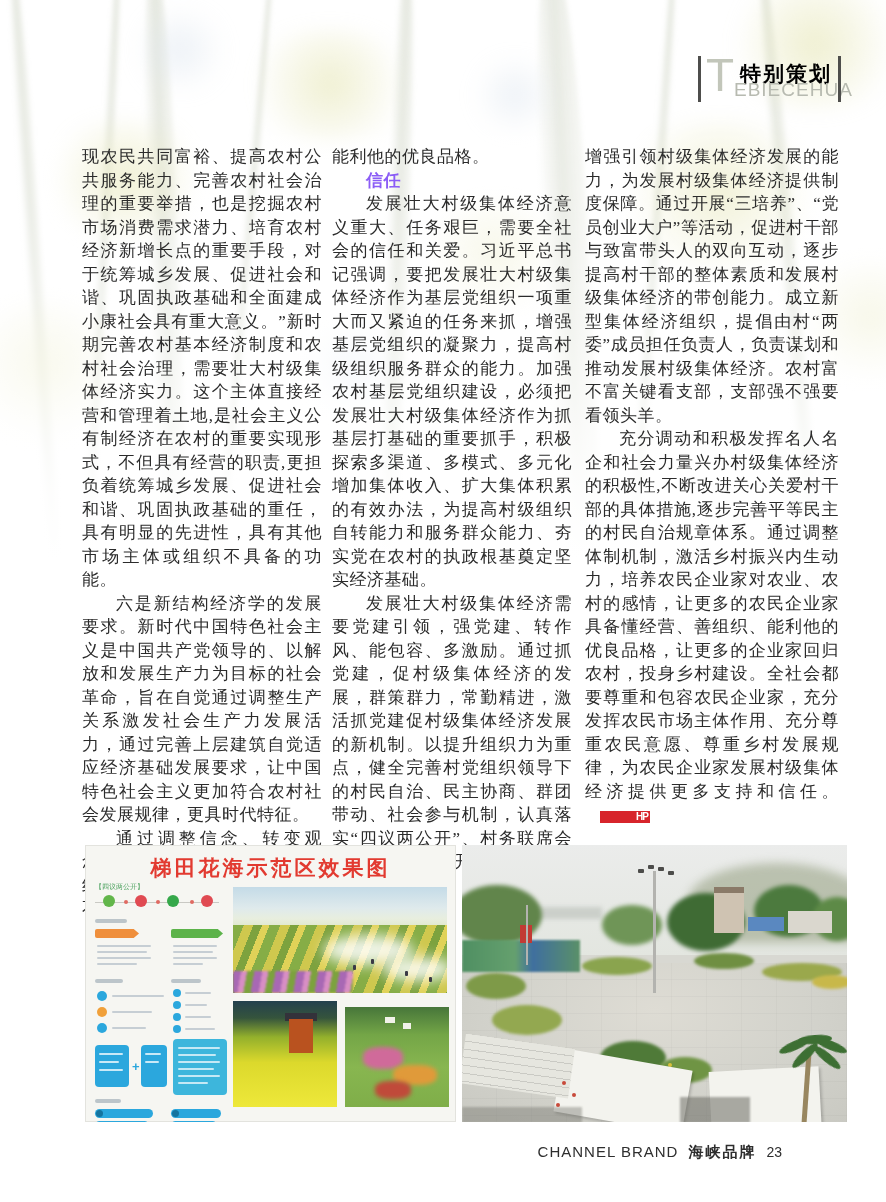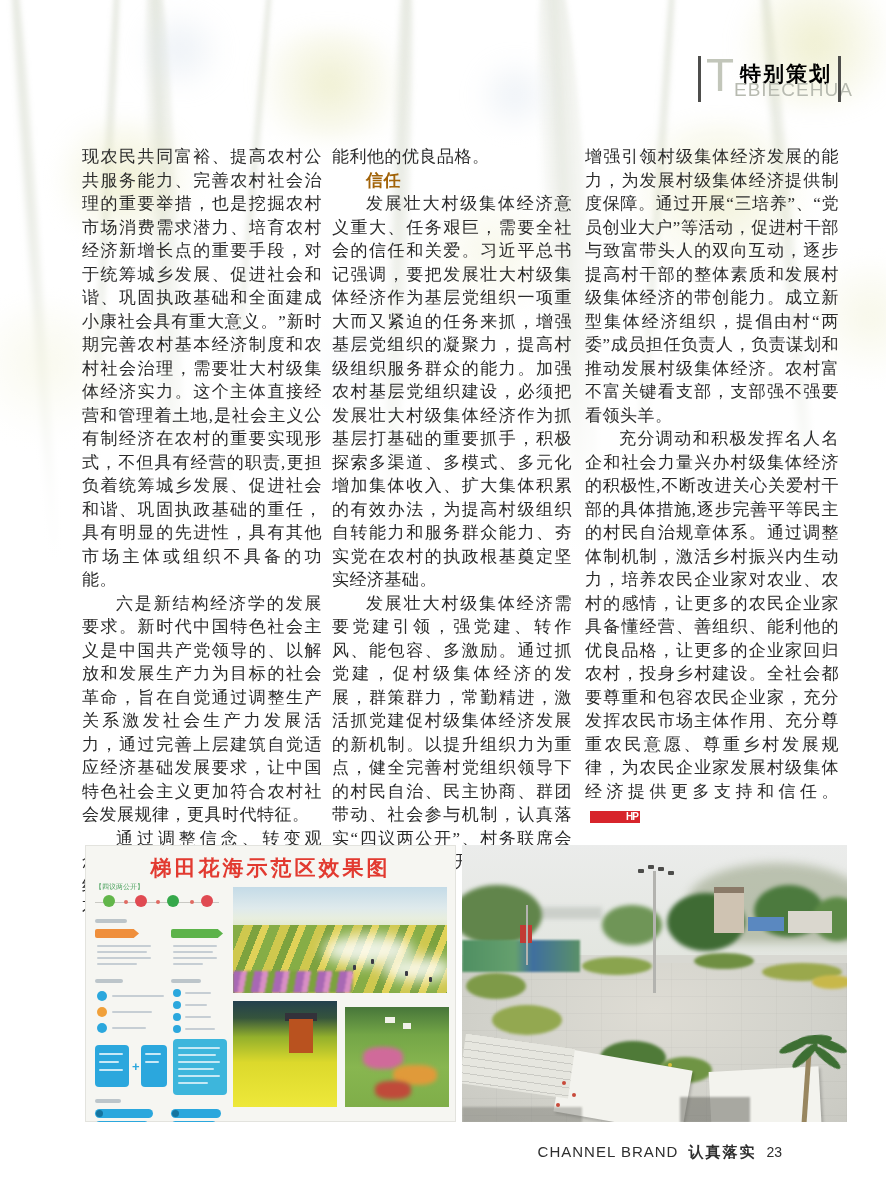--- a/index.html
+++ b/index.html
@@ -28,23 +28,23 @@
   .tag-en{position:absolute;left:36px;top:27px;font-family:"Liberation Sans",sans-serif;
         font-size:19px;color:#b7bab0;letter-spacing:1px;}
   
   .col{position:absolute;top:145px;font-size:17px;line-height:23.5px;letter-spacing:.5px;
        text-align:justify;color:#2b2b2b;}
   .col p{margin:0;}
   .col .indent{text-indent:2em;}
   .col1{left:82px;width:240px;}
   .col2{left:332px;width:240px;}
   .col3{left:585px;width:254px;}
-  .sub-heading{font-weight:bold;text-indent:2em;color:#a16207;margin:1px 0 1px 0;}
+  .sub-heading{font-weight:bold;text-indent:2em;color:#8b5cf6;margin:1px 0 1px 0;}
   .endmark{display:inline-block;background:#d7242b;color:#ffffff;font-family:"Liberation Sans",sans-serif;
-        font-size:10px;font-weight:bold;line-height:12px;padding:0 2px;margin-left:5px;letter-spacing:-1px;}
+        font-size:10px;font-weight:bold;line-height:12px;padding:0 2px;margin-left:15px;letter-spacing:-1px;}
   
   .poster{position:absolute;left:85px;top:845px;width:371px;height:277px;background:#f6f6f2;
         box-shadow:0 0 0 1px #e3e3de inset;overflow:hidden;}
   .poster-title{position:absolute;left:0;right:0;top:9px;text-align:center;font-size:21px;font-weight:bold;
         color:#e23a30;letter-spacing:3px;font-family:"Liberation Sans",sans-serif;}
   .po-left{position:absolute;left:10px;top:38px;width:132px;height:235px;}
   .po-label{position:absolute;font-size:7px;color:#49a05c;letter-spacing:0px;line-height:8px;}
   .gbar{position:absolute;height:4px;background:#bcc5ca;border-radius:2px;}
   .tl-line{position:absolute;left:0;top:57px;width:124px;height:1px;background:#c9c9c4;}
   .tl-dot{position:absolute;top:50px;width:12px;height:12px;border-radius:50%;}
@@ -308,16 +308,16 @@
     <div class="pz-flower" style="left:94px;top:258px;"></div>
     <div class="pz-palm-trunk" style="left:342px;top:208px;height:70px;"></div>
     <div class="pz-frond" style="left:316px;top:196px;transform:rotate(-24deg);"></div>
     <div class="pz-frond" style="left:336px;top:190px;transform:rotate(-4deg);"></div>
     <div class="pz-frond" style="left:352px;top:196px;transform:rotate(22deg);"></div>
     <div class="pz-frond" style="left:326px;top:206px;transform:rotate(-44deg);"></div>
     <div class="pz-frond" style="left:348px;top:208px;transform:rotate(40deg);"></div>
   </div>
 
   <div class="footer">
-    <span>CHANNEL BRAND</span><span class="cn">认真落实</span><span class="pg">23</span>
+    <span>CHANNEL BRAND</span><span class="cn">海峡品牌</span><span class="pg">23</span>
   </div>
 
 </div>
 
 </body></html>

